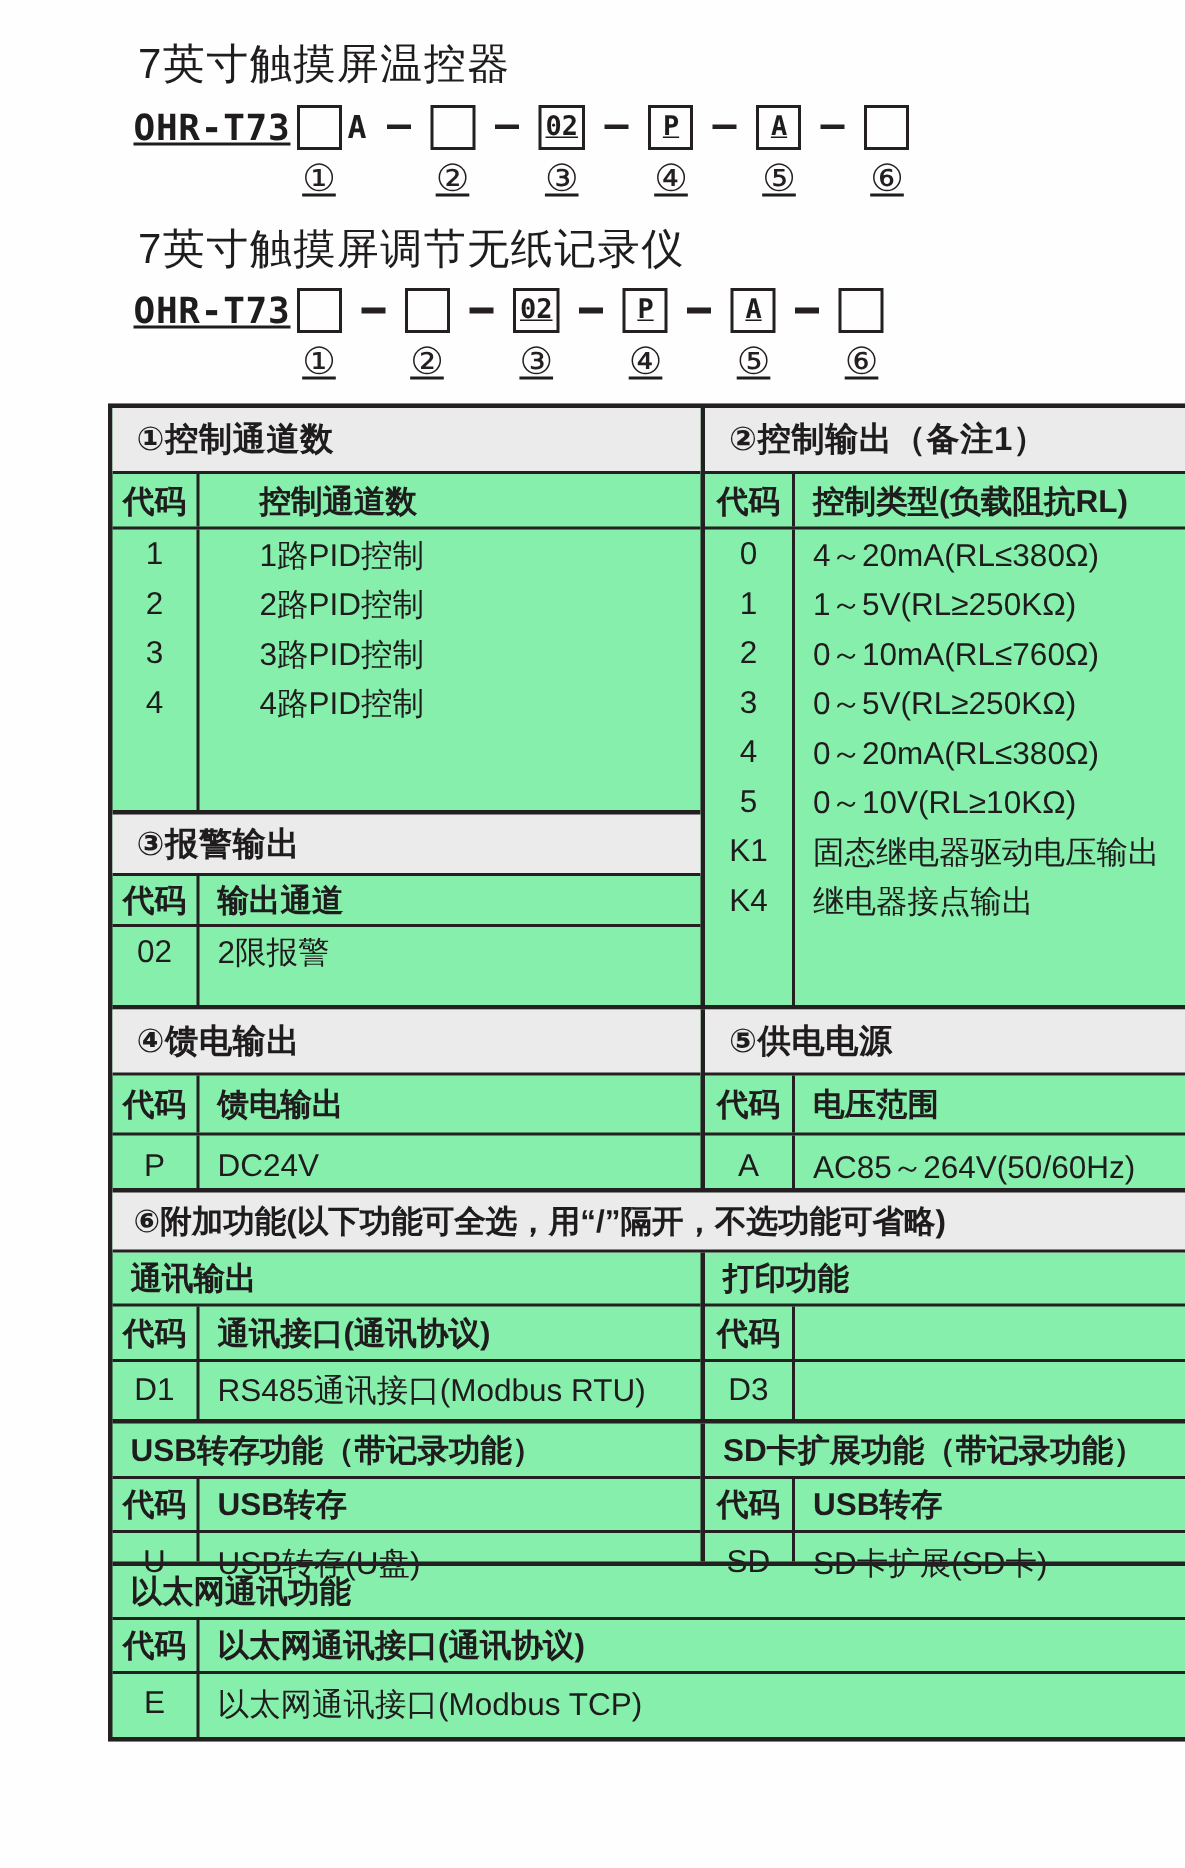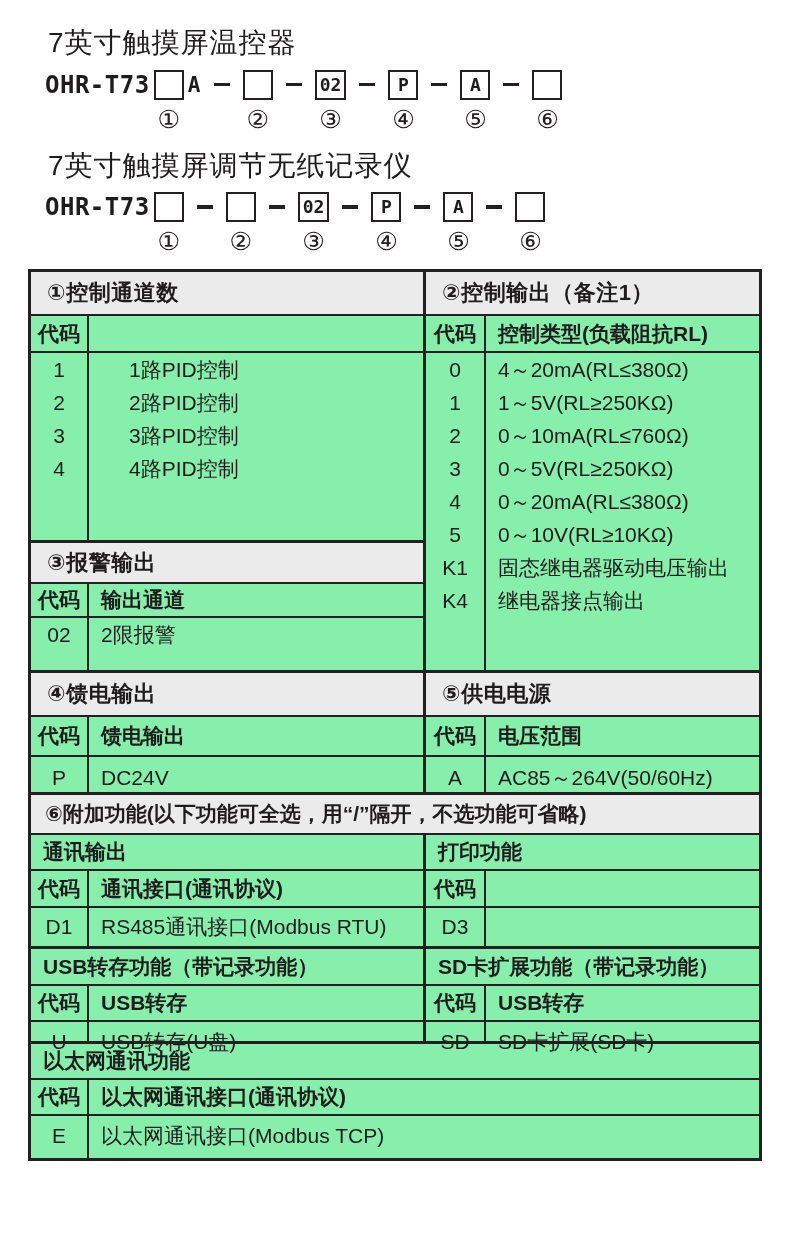--- a/index.html
+++ b/index.html
@@ -3,31 +3,31 @@
 <meta charset="utf-8">
 <style>
   * { box-sizing: border-box; margin: 0; padding: 0; }
   html,body { background:#ffffff; }
   body {
     width:790px; height:1245px;
     font-family:"Liberation Sans","DejaVu Sans",sans-serif;
     color:#1f1c1d;
     overflow:hidden;
   }
-  .page { width:790px; height:1245px; padding-top:26px; background:#fefefe; }
+  .page { width:790px; height:1245px; padding-top:26px; background:#fefefe;padding-left:44px; }
 
   
   .prod-title {
     margin-left:48px;
     font-size:28px; font-weight:500; line-height:1.2;
     letter-spacing:1px;
   }
   .model-line {
     margin-left:45px; margin-top:9px;
-    display:flex; align-items:flex-start;
+    display:flex; align-items:flex-start;text-decoration:underline;
   }
   .prefix {
     font-family:"DejaVu Sans Mono","Liberation Mono",monospace;
     font-weight:700; font-size:24px;
     height:32px; display:flex; align-items:center;
     margin-right:4px; letter-spacing:0.5px;
   }
   .pos { display:flex; flex-direction:column; align-items:center; }
   .mboxwrap { position:relative; height:32px; display:flex; align-items:center; }
   .mbox {
@@ -213,20 +213,21 @@
     </div>
   </div>
 
   <div class="tbl">
 
     <div class="row rowA">
       <div class="colL indent">
         <div class="band">①控制通道数</div>
         <div class="hdr h37">
           <div class="code">代码</div>
+          <div class="desc hdr-desc-pad">控制通道数</div>
         </div>
         <div class="dataarea da1">
           <div class="dcodes">
             <div class="drow">1</div>
             <div class="drow">2</div>
             <div class="drow">3</div>
             <div class="drow">4</div>
           </div>
           <div class="ddescs">
             <div class="drow">1路PID控制</div>

